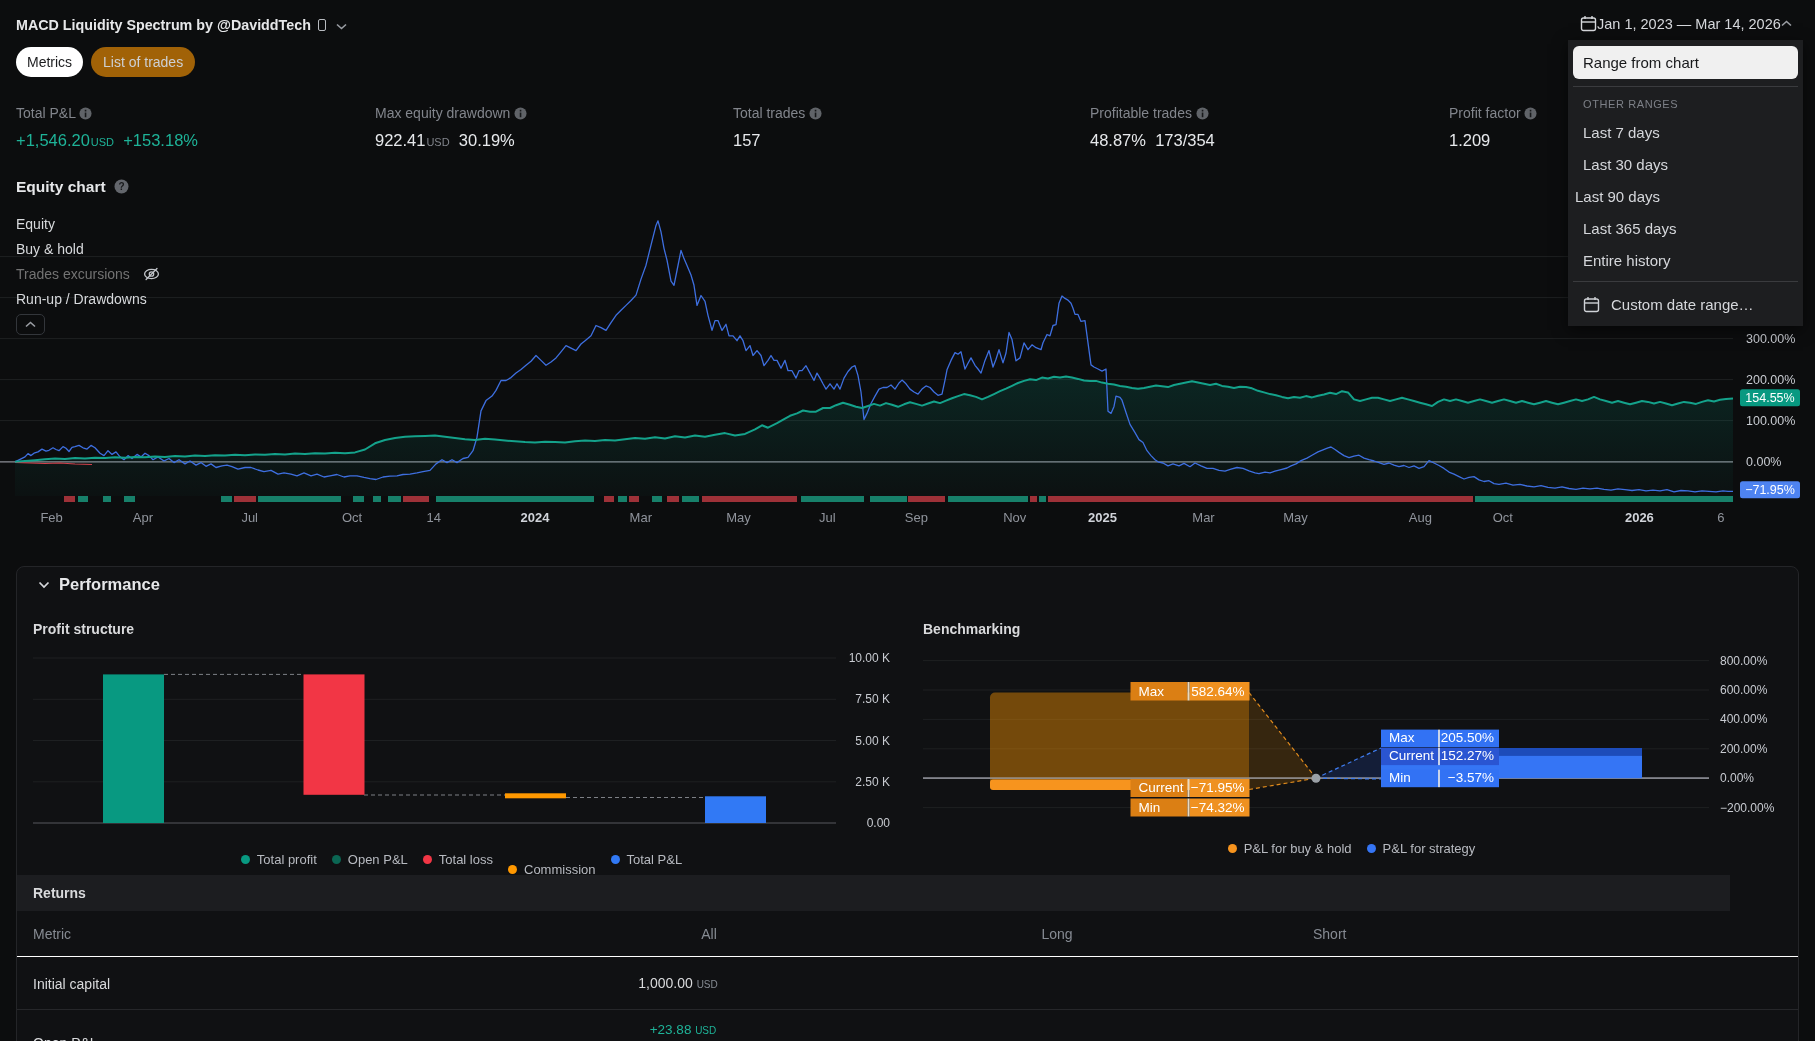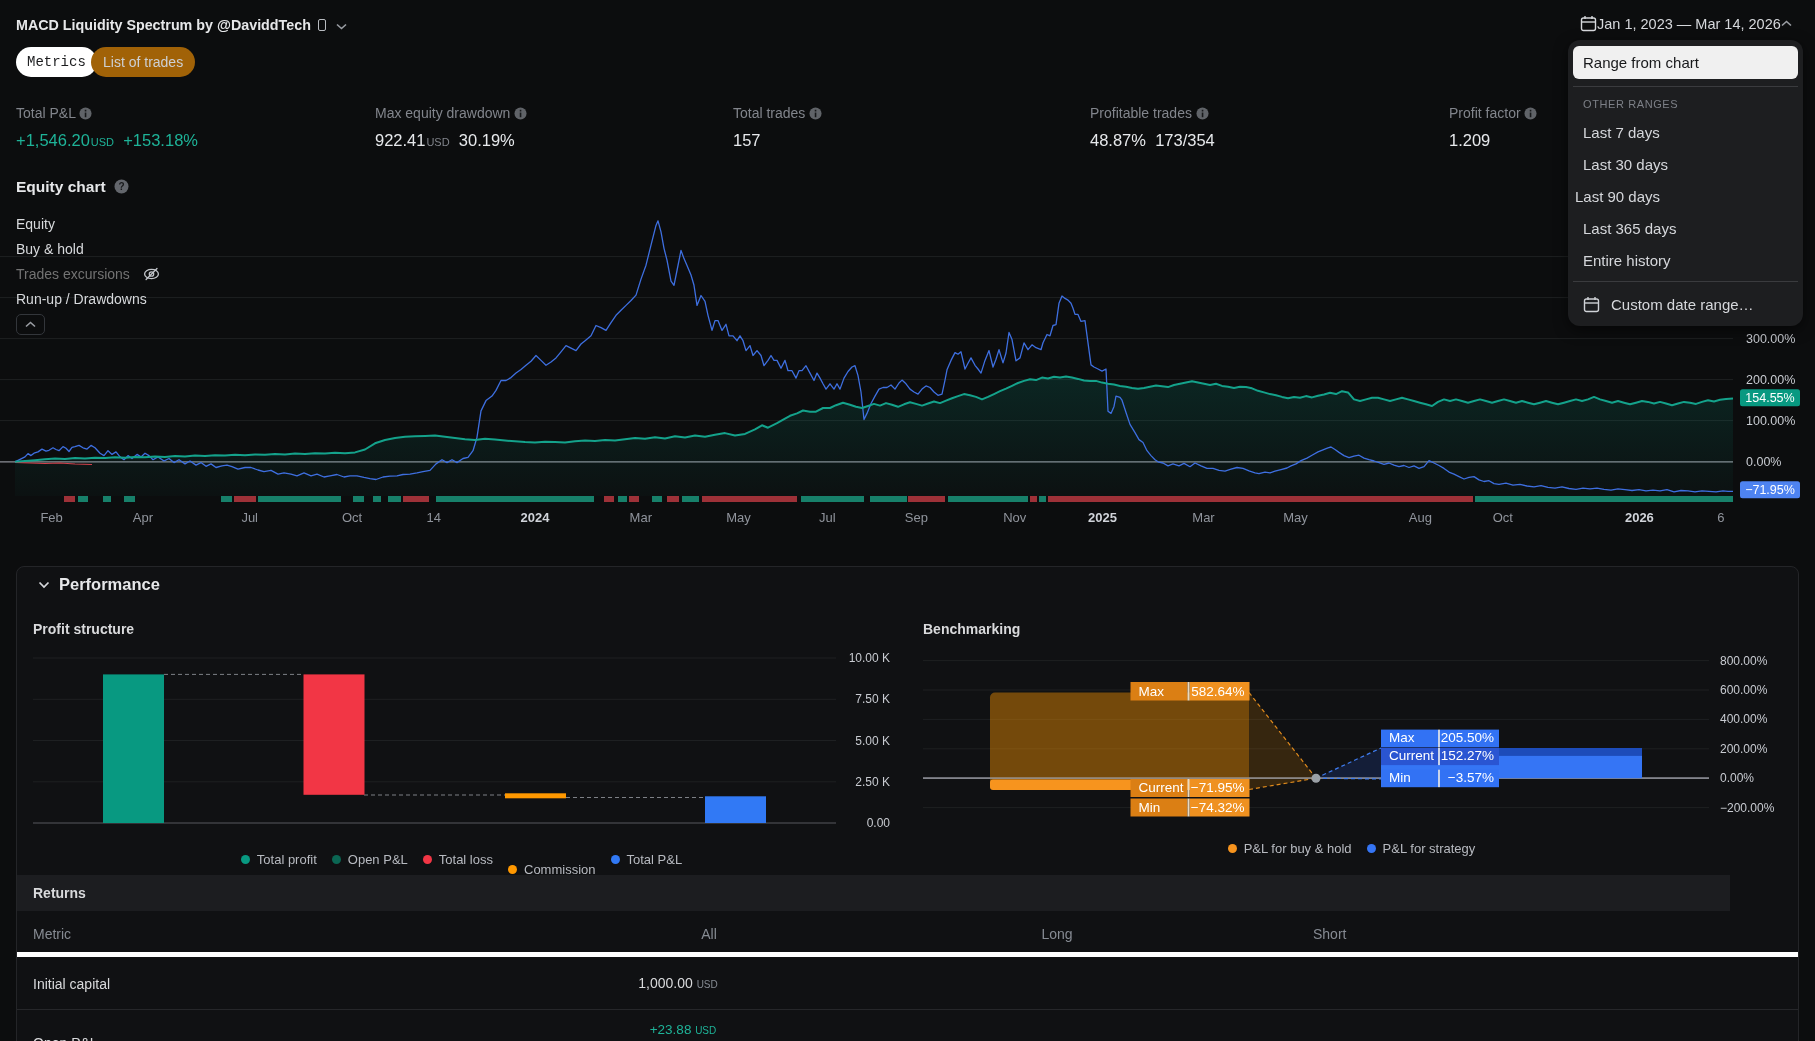--- a/index.html
+++ b/index.html
@@ -13,21 +13,21 @@
       <rect x="1.5" y="3" width="14" height="12.5" rx="2"></rect>
       <line x1="1.5" y1="7" x2="15.5" y2="7"></line>
       <line x1="5" y1="1" x2="5" y2="4"></line>
       <line x1="12" y1="1" x2="12" y2="4"></line>
     </svg>
     <span style="font-size:14.5px;color:#d6d8dc;">Jan 1, 2023 — Mar 14, 2026</span> 
     <svg width="11" height="7" viewBox="0 0 11 7" fill="none" stroke="#9a9da3" stroke-width="1.6">
       <polyline points="1,5.5 5.5,1.5 10,5.5"></polyline>
     </svg>
   </div>
-<div style="position:absolute;left:16px;top:47px;height:30px;background:#ffffff;border-radius:15px;display:flex;align-items:center;padding:0 11px;font-size:14px;color:#1b1c1e;font-family:Liberation Mono, monospace;">Metrics</div>
+<div style="position:absolute;left:16px;top:47px;height:30px;background:#ffffff;border-radius:15px;display:flex;align-items:center;padding:0 11px;font-size:14px;color:#1b1c1e;">Metrics</div>
 <div style="position:absolute;left:91px;top:47px;height:30px;background:#a16207;border-radius:15px;display:flex;align-items:center;padding:0 12px;font-size:14px;color:#cdd0d4;">List of trades</div>
 <div style="position:absolute;left:16px;top:105px;font-size:14px;color:#82858c;">Total P&amp;L <svg width="13" height="13" viewBox="0 0 14 14" style="vertical-align:-2px">
       <circle cx="7" cy="7" r="6.5" fill="#606368"></circle>
       <rect x="6.2" y="6" width="1.7" height="5" fill="#17181a"></rect>
       <rect x="6.2" y="3" width="1.7" height="1.8" fill="#17181a"></rect>
     </svg></div>
 <div style="position:absolute;left:16px;top:131px;font-size:16.5px;color:#e7e9ec;"><span style="color:#1eb398">+1,546.20<span style="font-size:11px"> USD</span>&nbsp; +153.18%</span></div>
 <div style="position:absolute;left:375px;top:105px;font-size:14px;color:#82858c;">Max equity drawdown <svg width="13" height="13" viewBox="0 0 14 14" style="vertical-align:-2px">
       <circle cx="7" cy="7" r="6.5" fill="#606368"></circle>
       <rect x="6.2" y="6" width="1.7" height="5" fill="#17181a"></rect>
@@ -247,35 +247,35 @@
   </div>
 <div style="position:absolute;left:923px;top:841px;width:857px;">
     <div style="display:flex;justify-content:center;gap:15px;font-size:13px;color:#b7bac0;align-items:center;">
       <span style="display:flex;align-items:center;gap:7px;"><span style="width:9px;height:9px;border-radius:50%;background:#f7941e;display:inline-block"></span>P&amp;L for buy &amp; hold</span>
       <span style="display:flex;align-items:center;gap:7px;"><span style="width:9px;height:9px;border-radius:50%;background:#3575f5;display:inline-block"></span>P&amp;L for strategy</span>
     </div>
   </div>
 <div style="position:absolute;left:17px;top:875px;width:1713px;height:36px;background:#1c1d20;display:flex;align-items:center;">
     <span style="margin-left:16px;font-size:14px;font-weight:bold;color:#d9dadc;">Returns</span>
   </div>
-<div style="position:absolute;left:17px;top:911px;width:1781px;height:46px;border-bottom:5px solid #ffffff;font-size:14px;color:#868b93;text-decoration:underline;">
+<div style="position:absolute;left:17px;top:911px;width:1781px;height:46px;border-bottom:1px solid #ffffff;font-size:14px;color:#868b93;text-decoration:underline;">
 <span style="position:absolute;left:16px;top:15px;">Metric</span>
 <span style="position:absolute;left:592px;top:15px;width:200px;text-align:center;">All</span>
 <span style="position:absolute;left:940px;top:15px;width:200px;text-align:center;">Long</span>
 <span style="position:absolute;left:1296px;top:15px;width:200px;text-align:left;">Short</span>
 </div>
 <div style="position:absolute;left:17px;top:957px;width:1781px;height:53px;border-bottom:1px solid #26272a;">
 <span style="position:absolute;left:16px;top:19px;font-size:14px;color:#d9dadc;">Initial capital</span>
 <span style="position:absolute;left:541px;top:18px;width:240px;text-align:center;font-size:14px;color:#d9dadc;">1,000.00 <span style="font-size:10px;color:#868b93">USD</span></span>
 </div>
 <div style="position:absolute;left:17px;top:1010px;width:1781px;height:60px;">
 <span style="position:absolute;left:16px;top:25px;font-size:14px;color:#d9dadc;">Open P&amp;L</span>
 <span style="position:absolute;left:546px;top:12px;width:240px;text-align:center;font-size:13.5px;color:#1eb398;">+23.88 <span style="font-size:10px">USD</span></span>
 </div>
-<div style="position:absolute;left:1568px;top:40px;width:235px;height:286px;background:#1d1e20;border-radius:12px;box-shadow:0 4px 14px rgba(0,0,0,.55);z-index:10;">
+<div style="position:absolute;left:1568px;top:40px;width:235px;height:286px;background:#1d1e20;border-radius:0;box-shadow:0 4px 14px rgba(0,0,0,.55);z-index:10;">
 <div style="position:absolute;left:5px;top:6px;width:225px;height:33px;background:#f0f0f0;border-radius:6px;display:flex;align-items:center;">
       <span style="padding-left:10px;font-size:15px;color:#17181a;">Range from chart</span>
     </div>
 <div style="position:absolute;left:5px;top:45.5px;width:225px;height:1px;background:#3a3b3e;"></div>
 <div style="position:absolute;left:15px;top:58px;font-size:11px;letter-spacing:.6px;color:#7d8087;">OTHER RANGES</div>
 <div style="position:absolute;left:0;top:76px;width:235px;">
       <div style="height:32px;display:flex;align-items:center;padding-left:15px;font-size:15px;color:#d5d7db;">Last 7 days</div>
       <div style="height:32px;display:flex;align-items:center;padding-left:15px;font-size:15px;color:#d5d7db;">Last 30 days</div>
       <div style="height:32px;display:flex;align-items:center;padding-left:7px;font-size:15px;color:#d5d7db;">Last 90 days</div>
       <div style="height:32px;display:flex;align-items:center;padding-left:15px;font-size:15px;color:#d5d7db;">Last 365 days</div>

